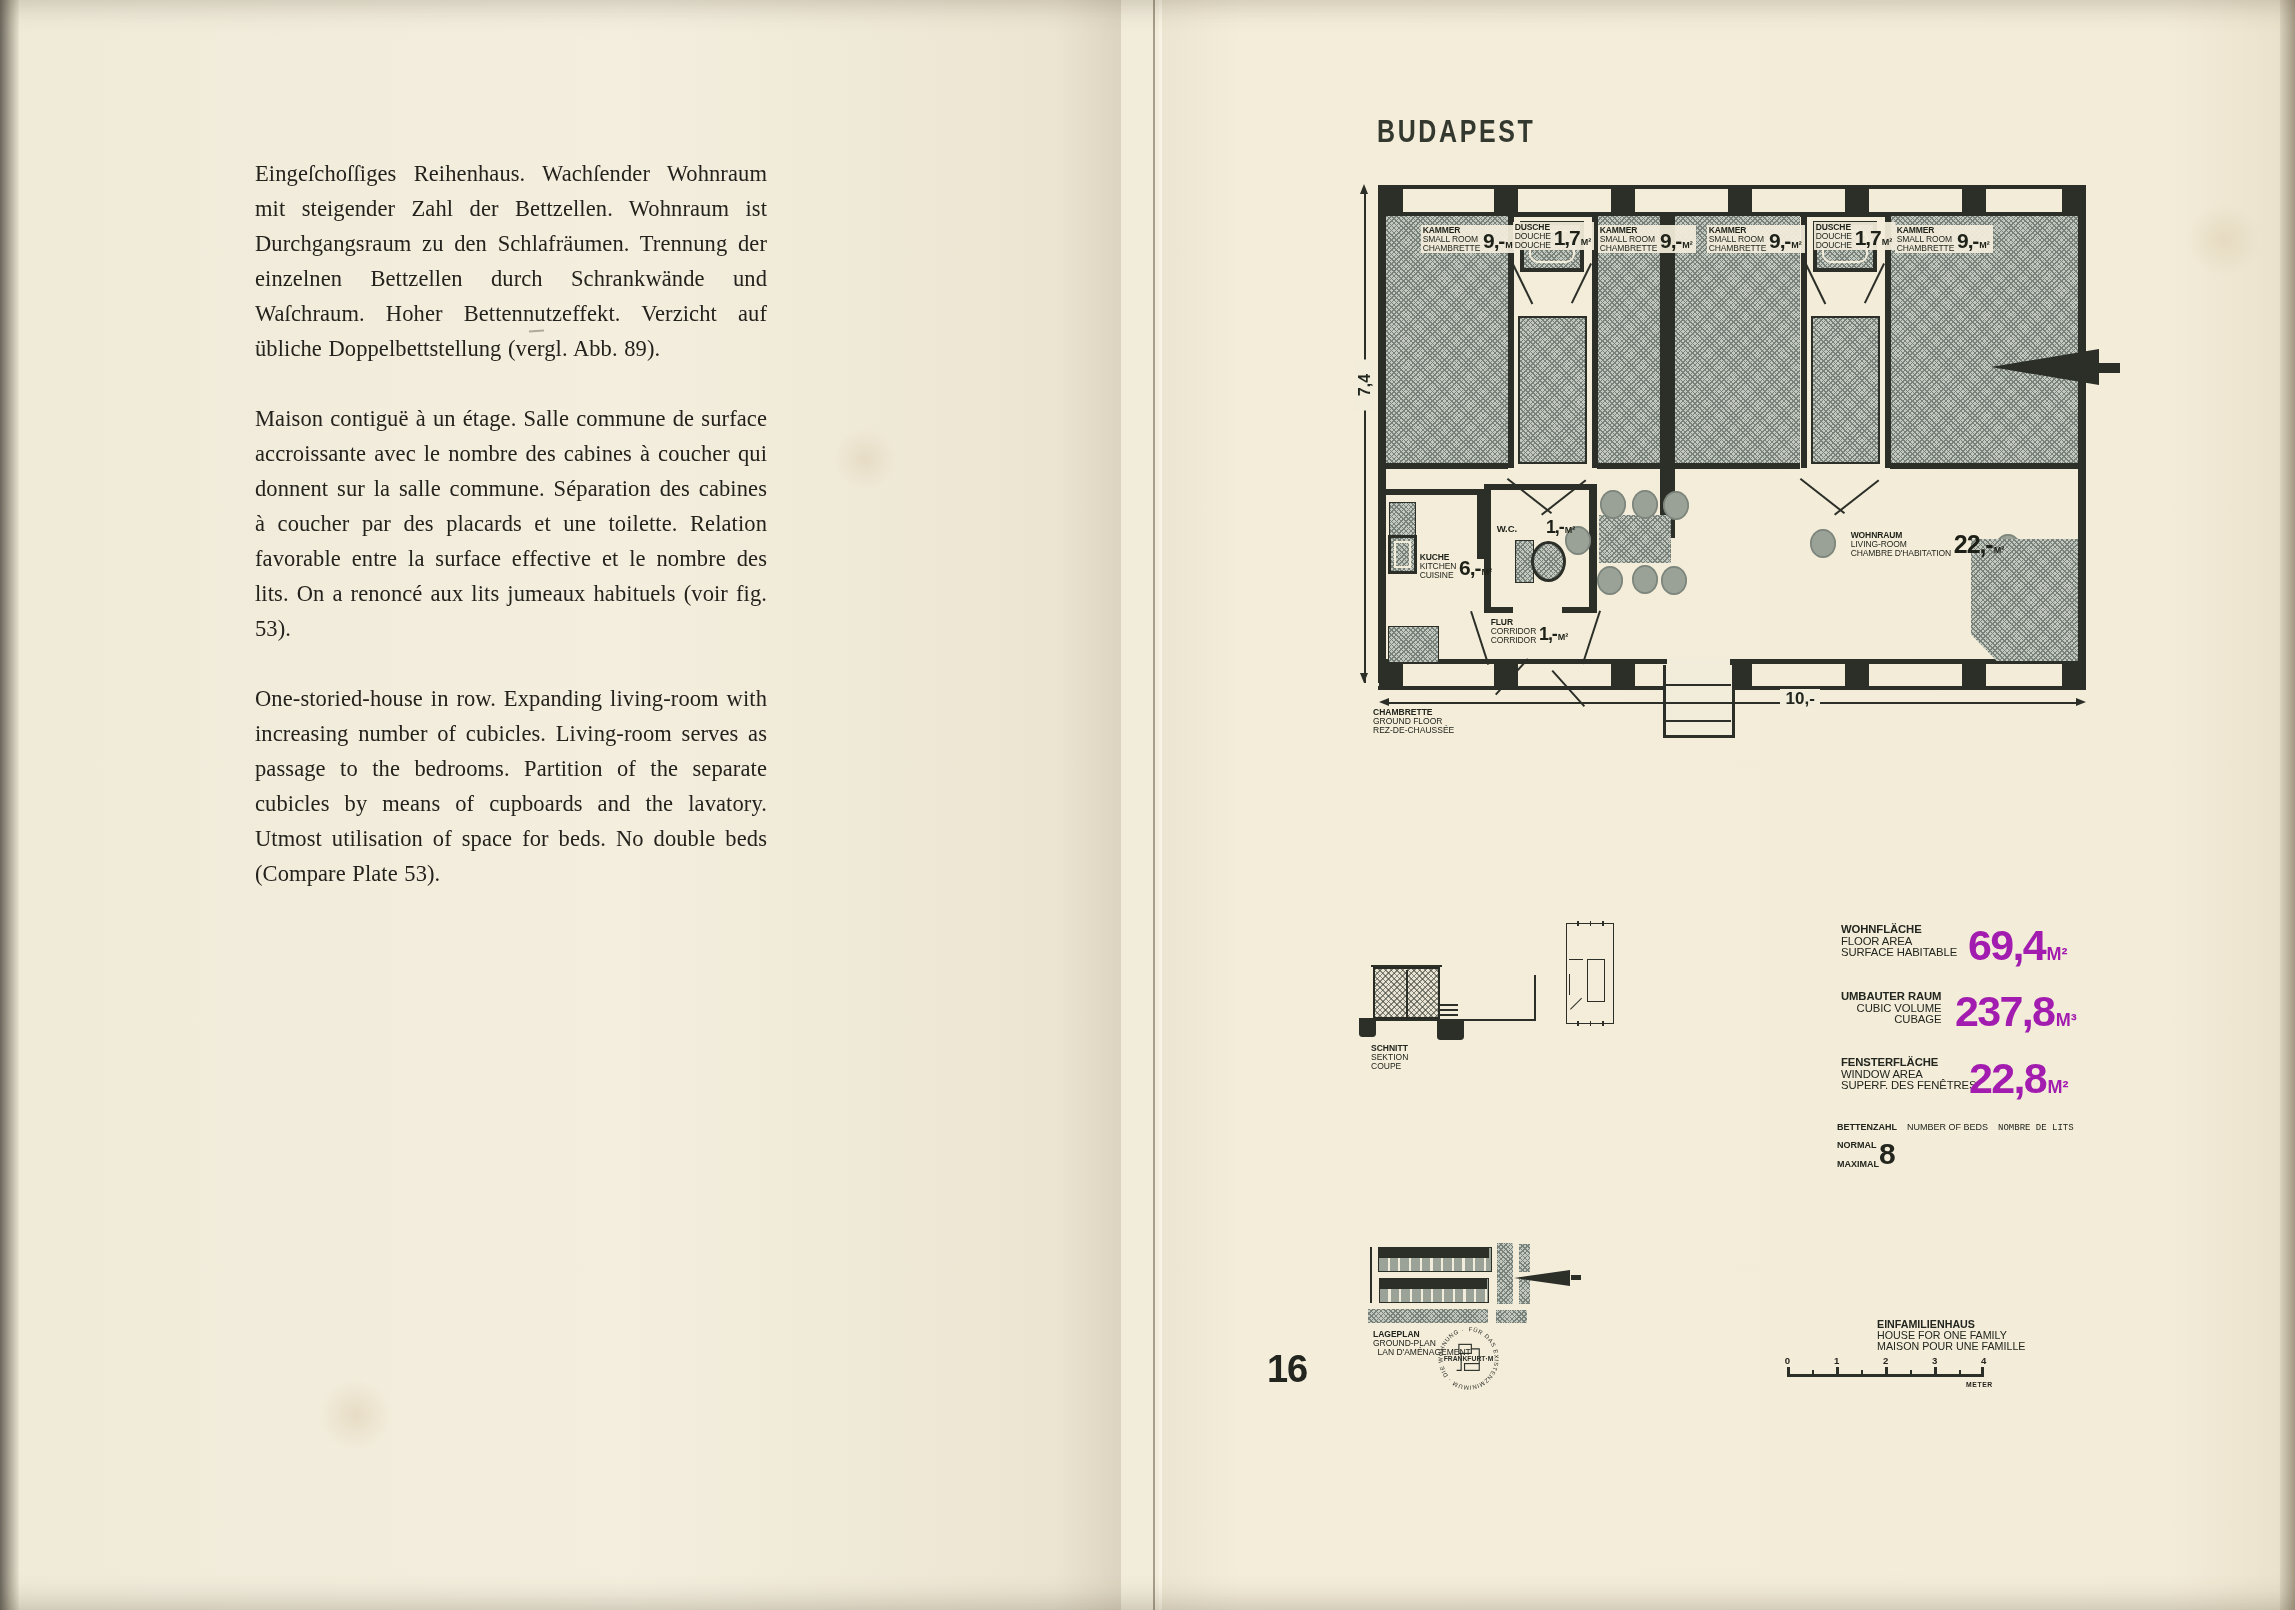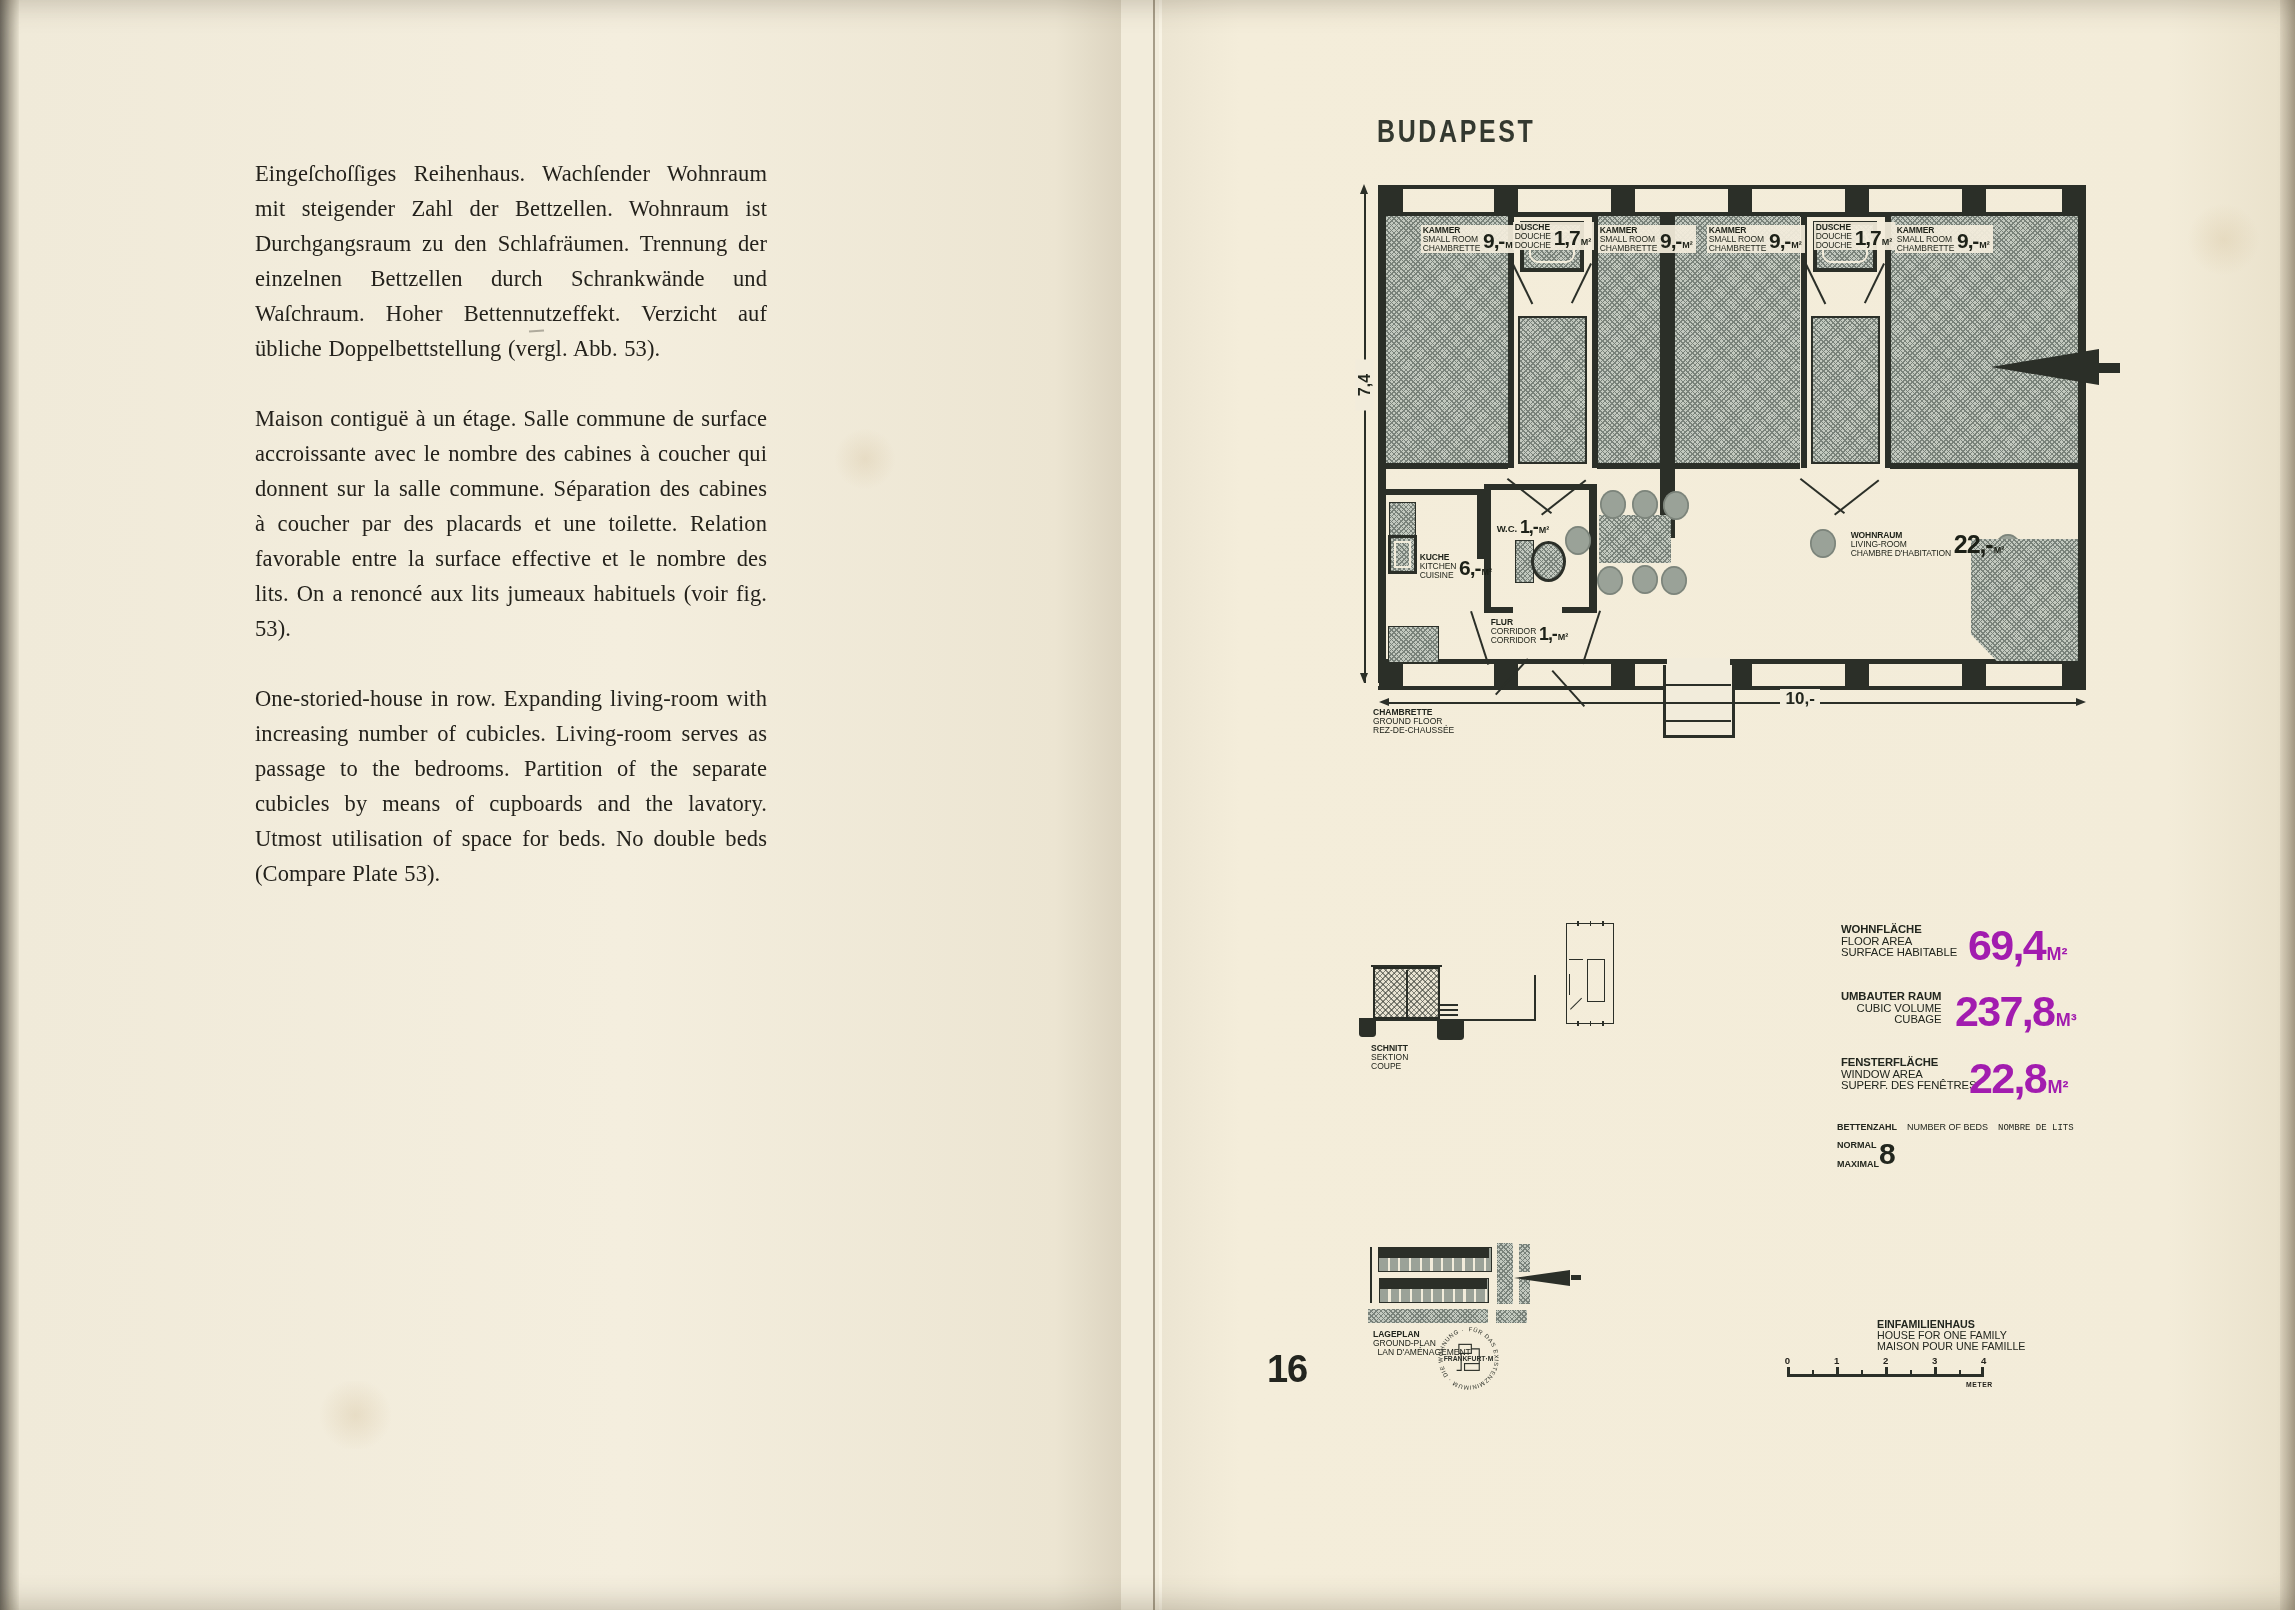--- a/index.html
+++ b/index.html
@@ -46,21 +46,21 @@
   <div class="abs" style="left:1153px;top:0;width:1.7px;height:1610px;background:#a79d88;"></div>
   <div class="abs" style="left:1159px;top:0;width:2.8px;height:1610px;background:#f8f3e4;"></div>
   <div class="abs" style="left:1162px;top:0;width:1118px;height:1610px;background:linear-gradient(90deg,#ece5d2,#f4edda 7%,#f3ecd9 90%,#eae2cc 100%);"></div>
   <div class="abs" style="left:2280px;top:0;width:16px;height:1610px;background:linear-gradient(90deg,#ddd4bf,#a99f8a);"></div>
   <div class="abs" style="left:316px;top:1381px;width:79px;height:68px;background:radial-gradient(circle,rgba(165,125,60,.14),transparent 70%);"></div>
   <div class="abs" style="left:834px;top:428px;width:62px;height:62px;background:radial-gradient(circle,rgba(165,125,60,.12),transparent 70%);"></div>
   <div class="abs" style="left:2187px;top:203px;width:73px;height:73px;background:radial-gradient(circle,rgba(165,125,60,.12),transparent 70%);"></div>
   <div class="abs" style="left:529px;top:330px;width:14.7px;height:1.7px;background:#8a857a;opacity:.65;transform:rotate(-4deg);"></div>
 
   <div class="serifcol">
-    <p>Eingeſchoſſiges Reihenhaus. Wachſender Wohnraum mit steigender Zahl der Bettzellen. Wohnraum ist Durchgangsraum zu den Schlafräumen. Trennung der einzelnen Bettzellen durch Schrankwände und Waſchraum. Hoher Bettennutzeffekt. Verzicht auf übliche Doppelbettstellung (vergl. Abb. 53).</p>
+    <p>Eingeſchoſſiges Reihenhaus. Wachſender Wohnraum mit steigender Zahl der Bettzellen. Wohnraum ist Durchgangsraum zu den Schlafräumen. Trennung der einzelnen Bettzellen durch Schrankwände und Waſchraum. Hoher Bettennutzeffekt. Verzicht auf übliche Doppelbettstellung (vergl. Abb. 89).</p>
     <p>Maison contiguë à un étage. Salle commune de surface accroissante avec le nombre des cabines à coucher qui donnent sur la salle commune. Séparation des cabines à coucher par des placards et une toilette. Relation favorable entre la surface effective et le nombre des lits. On a renoncé aux lits jumeaux habituels (voir fig. 53).</p>
     <p>One-storied-house in row. Expanding living-room with increasing number of cubicles. Living-room serves as passage to the bedrooms. Partition of the separate cubicles by means of cupboards and the lavatory. Utmost utilisation of space for beds. No double beds (Compare Plate 53).</p>
   </div>
 
   <div class="abs" style="left:1377px;top:113px;font-size:32px;font-weight:700;letter-spacing:3.4px;color:#343930;transform:scaleX(.78);transform-origin:left;white-space:nowrap;">
     <span>BUDAPEST</span>
   </div>
 
   <div class="abs ink" style="left:1378px;top:185px;width:708px;height:4px;"></div>
   <div class="abs ink" style="left:1379px;top:189px;width:24px;height:22.5px;"></div>
@@ -224,21 +224,21 @@
     <div class="rl-num" style="font-size:25px;"><span>22,-</span><span class="rl-unit">M²</span></div>
   </div>
   <div class="rlabel" style="left:1418px;top:552px;background:transparent;">
     <div class="rl-txt">
         <div class="b">KUCHE</div>
         <div>KITCHEN</div>
         <div>CUISINE</div>
       </div>
     <div class="rl-num"><span>6,-</span><span class="rl-unit">M²</span></div>
   </div>
-  <div class="rlabel" style="left:1495px;top:519px;background:transparent;align-items:center;">
+  <div class="rlabel" style="left:1495px;top:519px;background:transparent;align-items:center;gap:26px;">
     <div class="rl-txt">
         <div class="b" style="font-size:9.6px;">W.C.</div>
       </div>
     <div class="rl-num" style="font-size:18px;"><span>1,-</span><span class="rl-unit">M²</span></div>
   </div>
   <div class="rlabel" style="left:1489px;top:617px;background:transparent;">
     <div class="rl-txt">
         <div class="b">FLUR</div>
         <div>CORRIDOR</div>
         <div>CORRIDOR</div>

